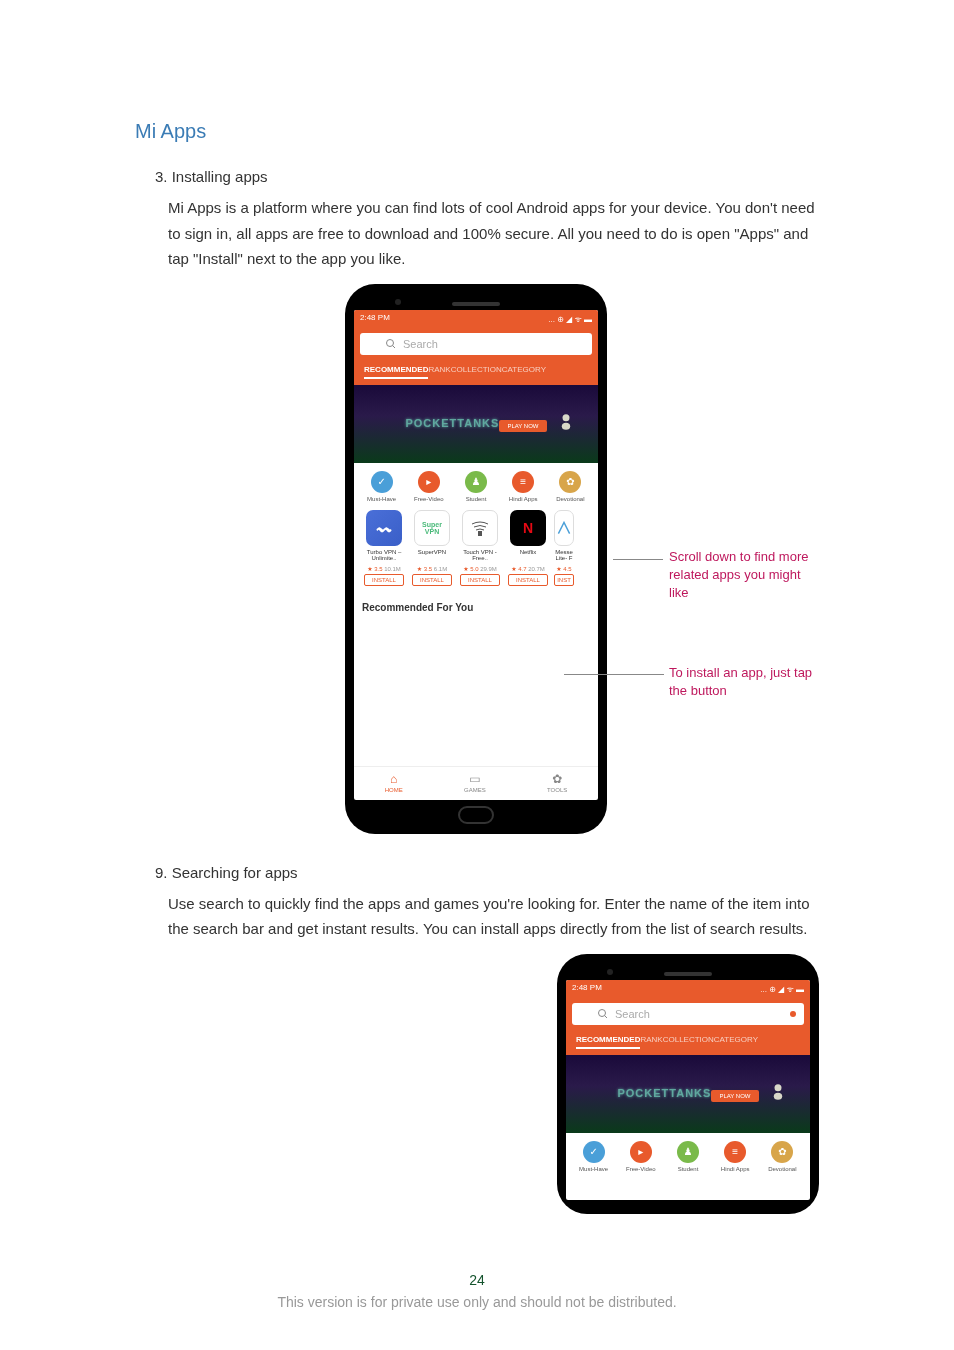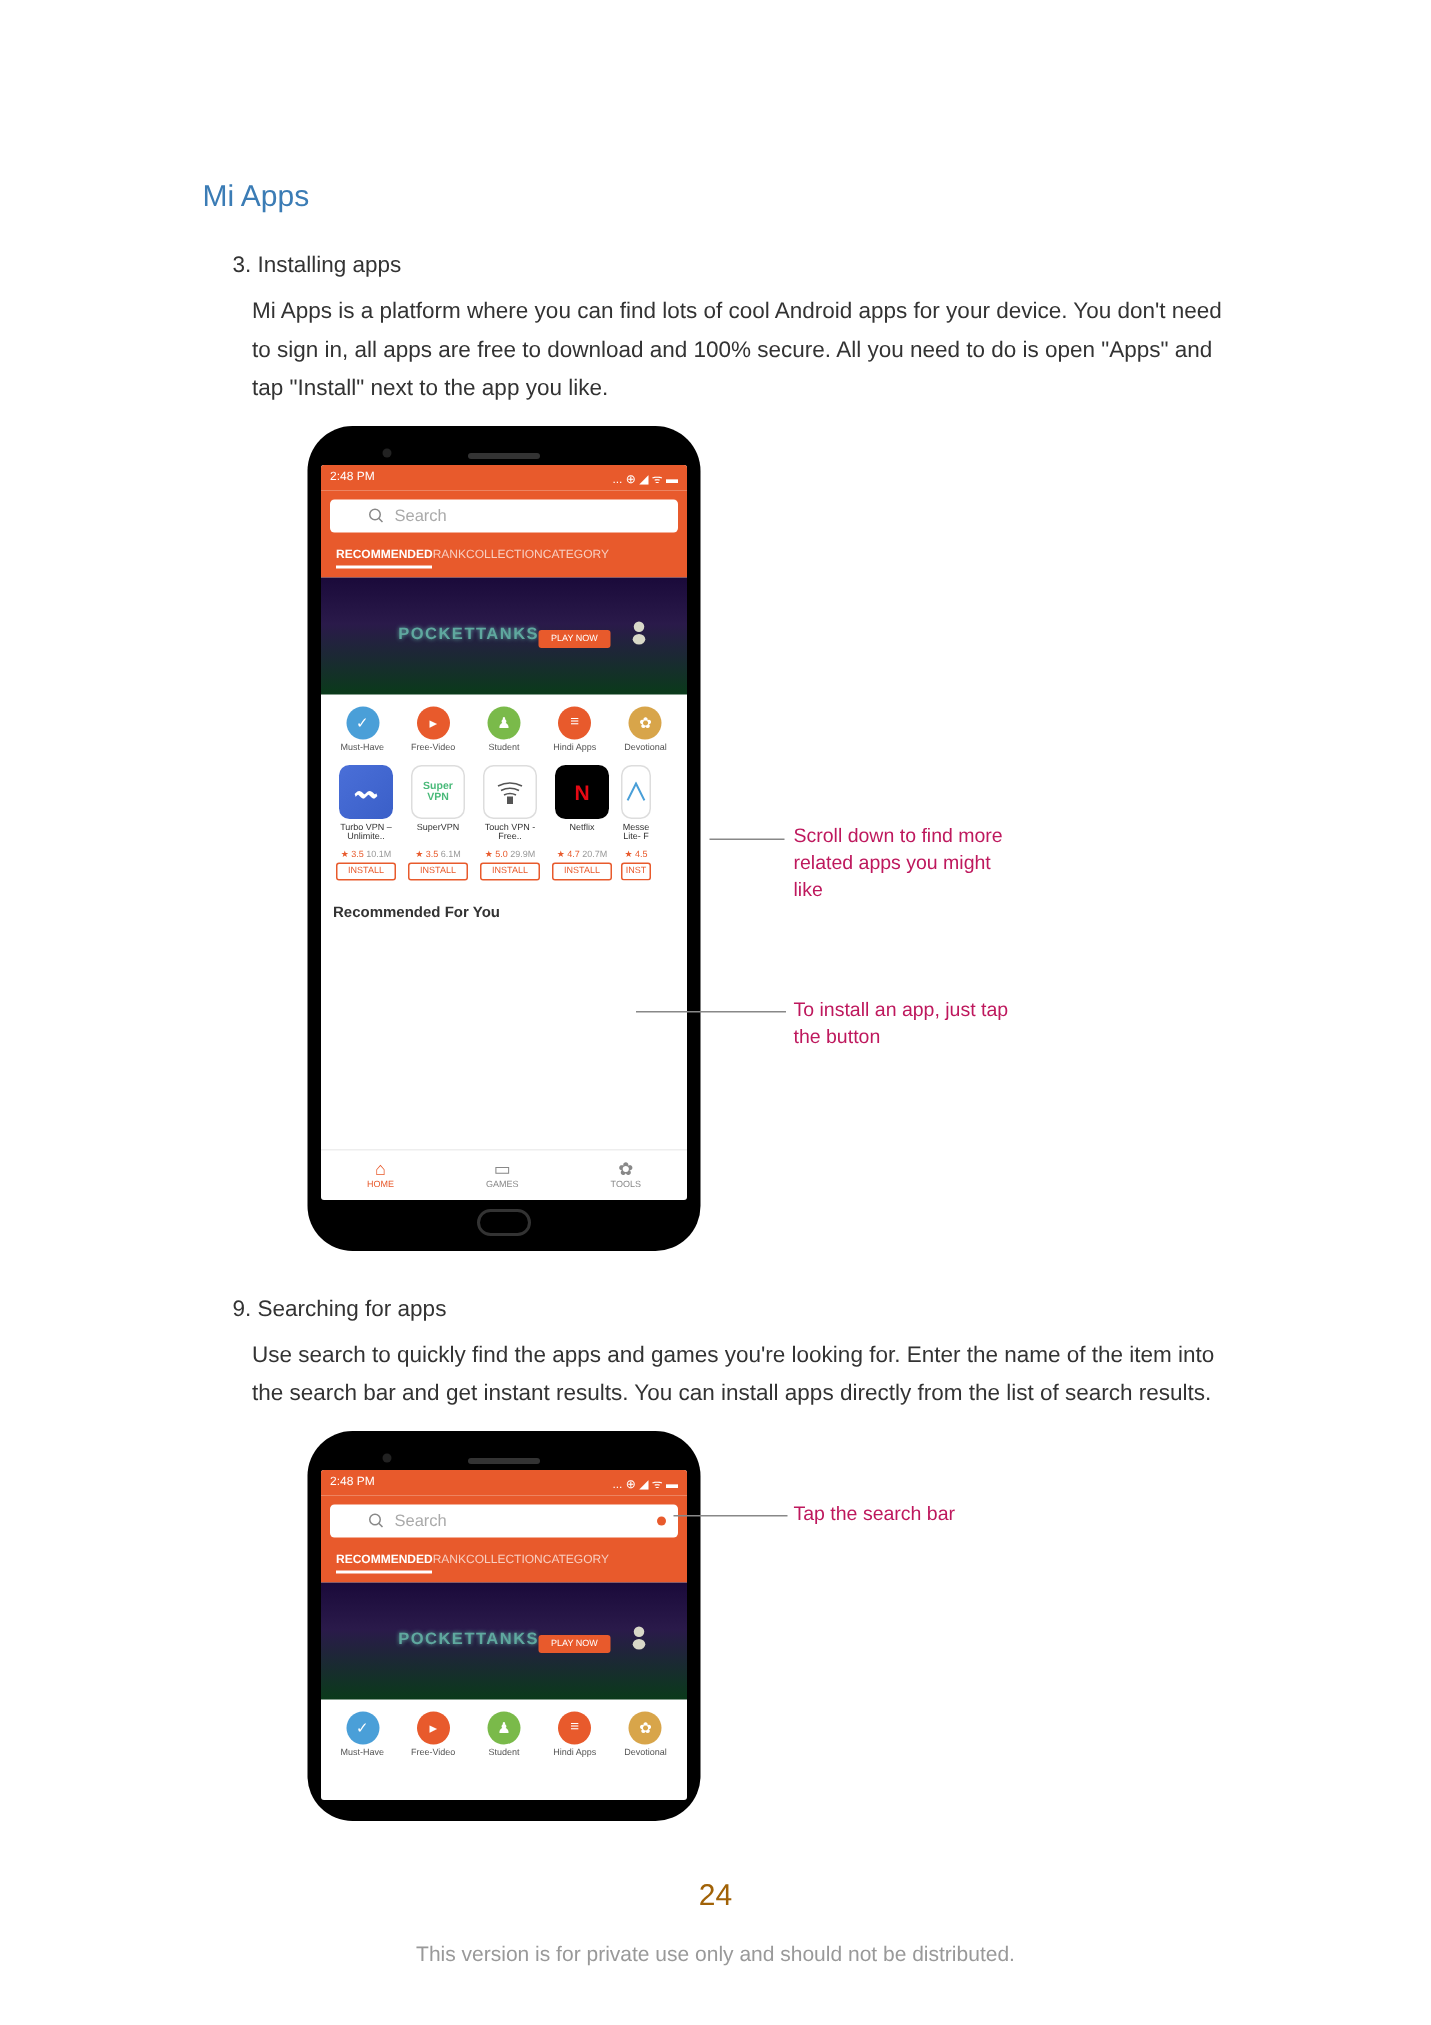--- a/index.html
+++ b/index.html
@@ -3,21 +3,21 @@
 <meta charset="utf-8">
 <style>
   * { margin: 0; padding: 0; box-sizing: border-box; }
   body { font-family: Arial, Helvetica, sans-serif; background: #fff; width: 954px; height: 1350px; position: relative; }
   .page { padding: 120px 135px 0 135px; }
   .title { color: #3b7cb5; font-size: 20px; font-weight: 400; margin-bottom: 25px; }
   .section-num { font-size: 15px; color: #333; margin-bottom: 10px; margin-left: 20px; }
   .section-body { font-size: 15px; color: #333; line-height: 1.7; margin-left: 33px; margin-bottom: 12px; }
 
   
-  .phone-wrap { display: flex; align-items: flex-start; margin-left: 70px; margin-bottom: 30px; }
+  .phone-wrap { display: flex; align-items: flex-start; margin-left: 70px; margin-bottom: 30px; justify-content: flex-end; }
   .phone { width: 262px; background: #000; border-radius: 30px; padding: 10px 5px; position: relative; }
   .phone.tall { height: 550px; }
   .phone.short { height: 260px; }
   .speaker { width: 48px; height: 4px; background: #333; border-radius: 3px; margin: 8px auto 4px; }
   .camera { position: absolute; top: 15px; left: 50px; width: 6px; height: 6px; background: #222; border-radius: 50%; }
   .screen { background: #fff; border-radius: 2px; margin: 4px 4px 0 4px; overflow: hidden; }
   .screen.tall { height: 490px; }
   .screen.short { height: 220px; }
 
   
@@ -66,21 +66,21 @@
   .nav-icon { font-size: 12px; display: block; margin-bottom: 1px; }
   .home-btn { position: absolute; bottom: 10px; left: 50%; transform: translateX(-50%); width: 36px; height: 18px; border: 2px solid #333; border-radius: 10px; }
 
   
   .callouts { margin-left: 12px; position: relative; }
   .callout { position: absolute; font-size: 13px; color: #be185d; line-height: 1.4; }
   .callout-line { position: absolute; height: 1px; background: #888; }
 
   
   .footer { position: absolute; bottom: 40px; left: 0; right: 0; text-align: center; }
-  .page-num { font-size: 20px; color: #a16207; margin-bottom: 18px; }
+  .page-num { font-size: 14px; color: #14532d; margin-bottom: 6px; }
   .disclaimer { font-size: 14px; color: #999; }
 </style>
 </head>
 <body>
 
 <div class="page">
   <h1 class="title">Mi Apps</h1>
 
   <div class="section-num">3. Installing apps</div>
   <div class="section-body">Mi Apps is a platform where you can find lots of cool Android apps for your device. You don't need to sign in, all apps are free to download and 100% secure. All you need to do is open "Apps" and tap "Install" next to the app you like.</div>
@@ -262,24 +262,20 @@
               <div class="cat-circle c4">≡</div>
               <div class="cat-label">Hindi Apps</div>
             </div>
           <div class="cat">
               <div class="cat-circle c5">✿</div>
               <div class="cat-label">Devotional</div>
             </div>
         </div>
       </div>
     </div>
-    <div class="callouts" style="height:260px;width:200px">
-      <div class="callout-line" style="top:56px;left:-30px;width:76px"></div>
-      <div class="callout" style="top:46px;left:50px">Tap the search bar</div>
-    </div>
   </div>
 
 </div>
 
 <div class="footer">
   <div class="page-num">24</div>
   <div class="disclaimer">This version is for private use only and should not be distributed.</div>
 </div>
 
 </body></html>

